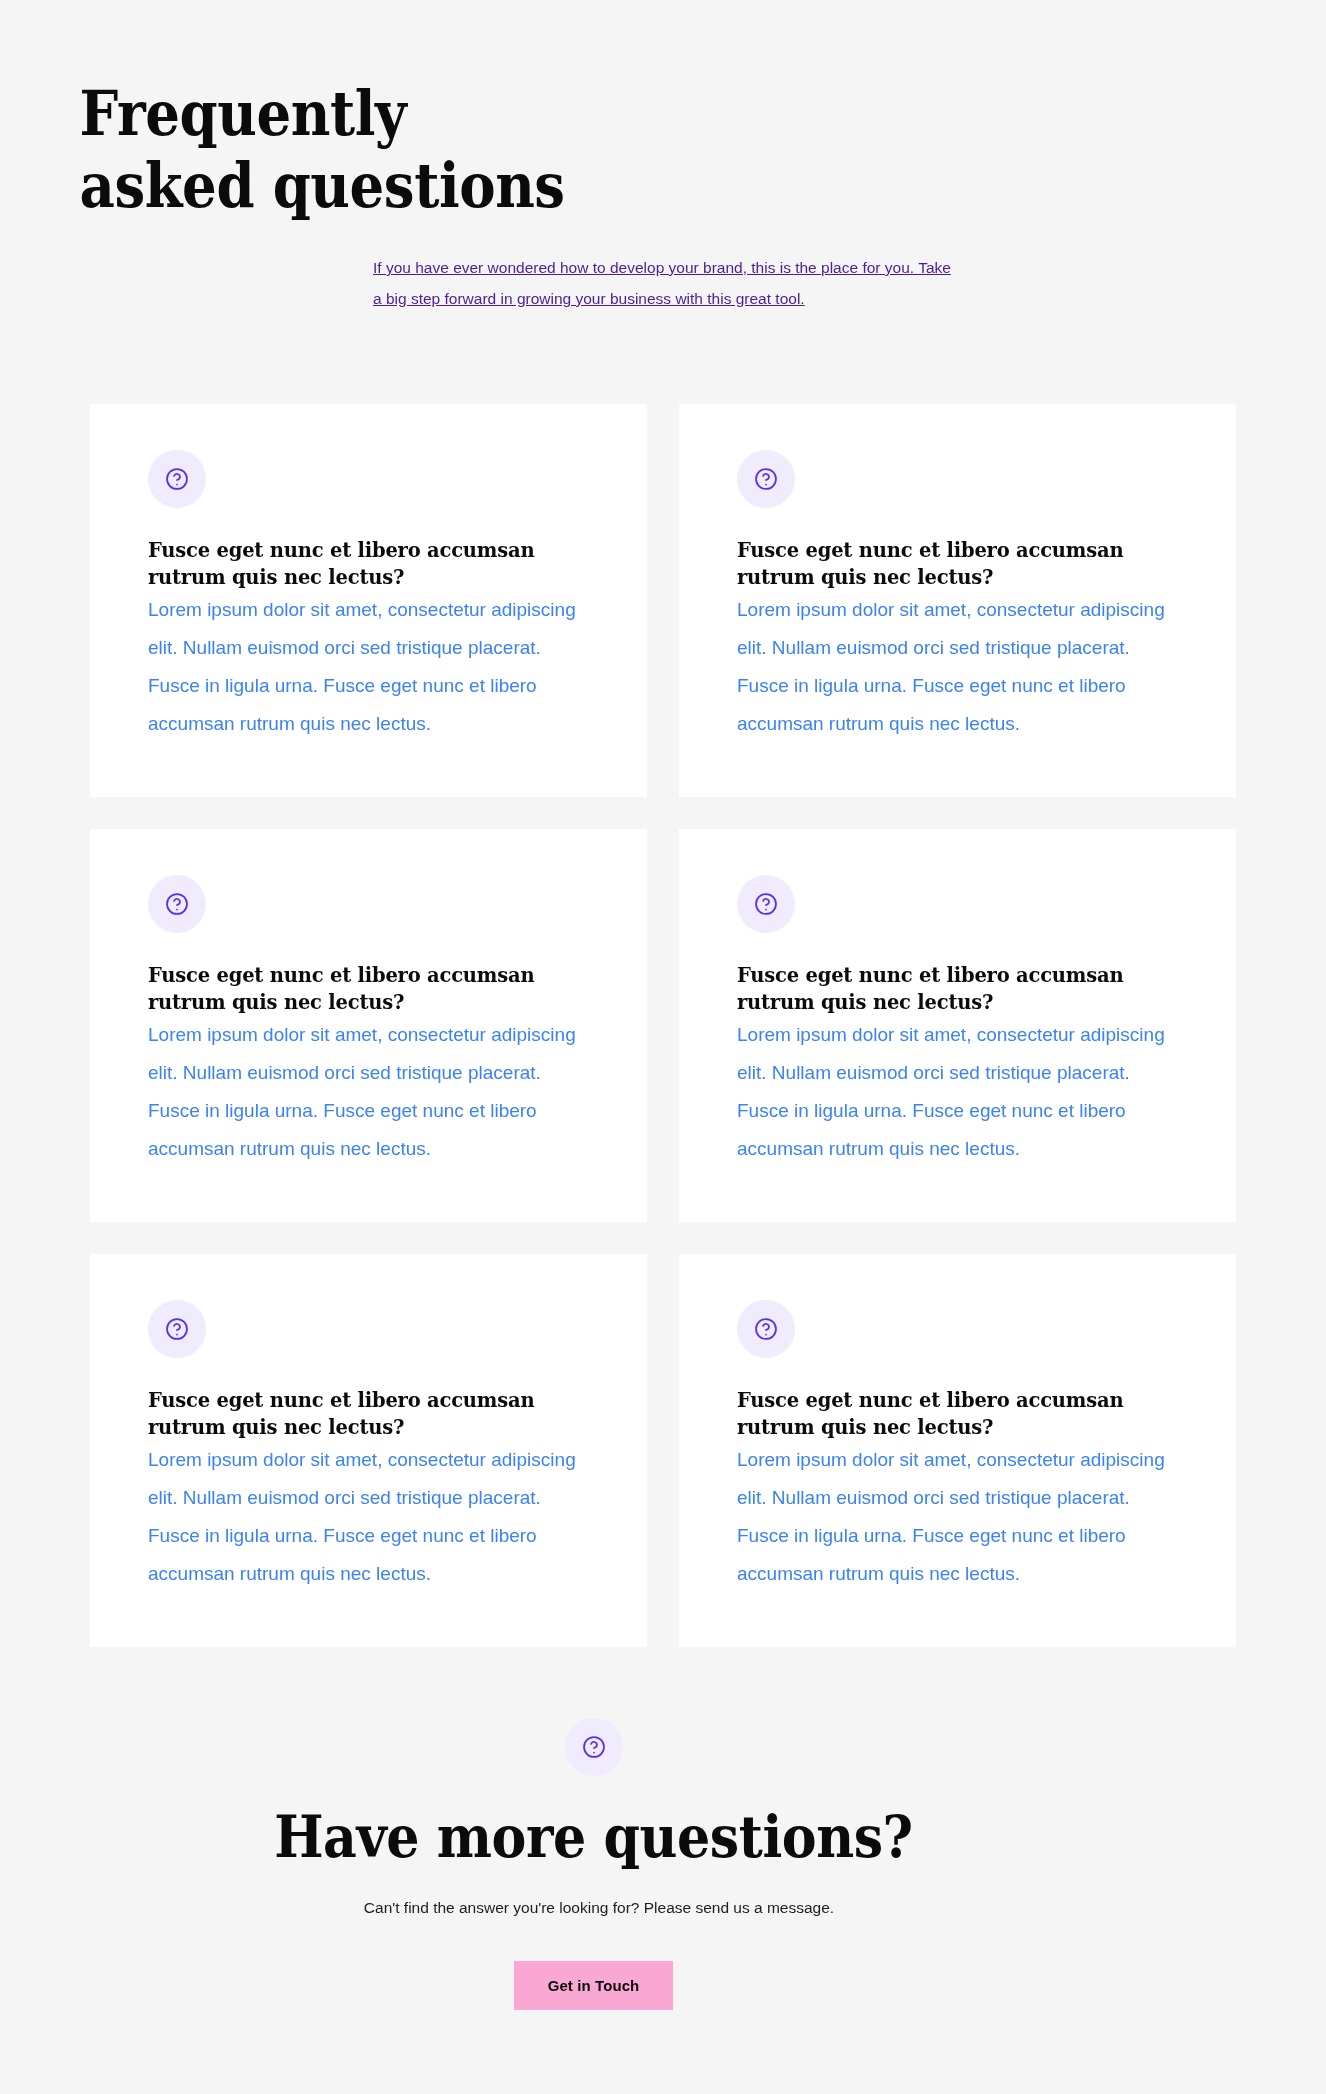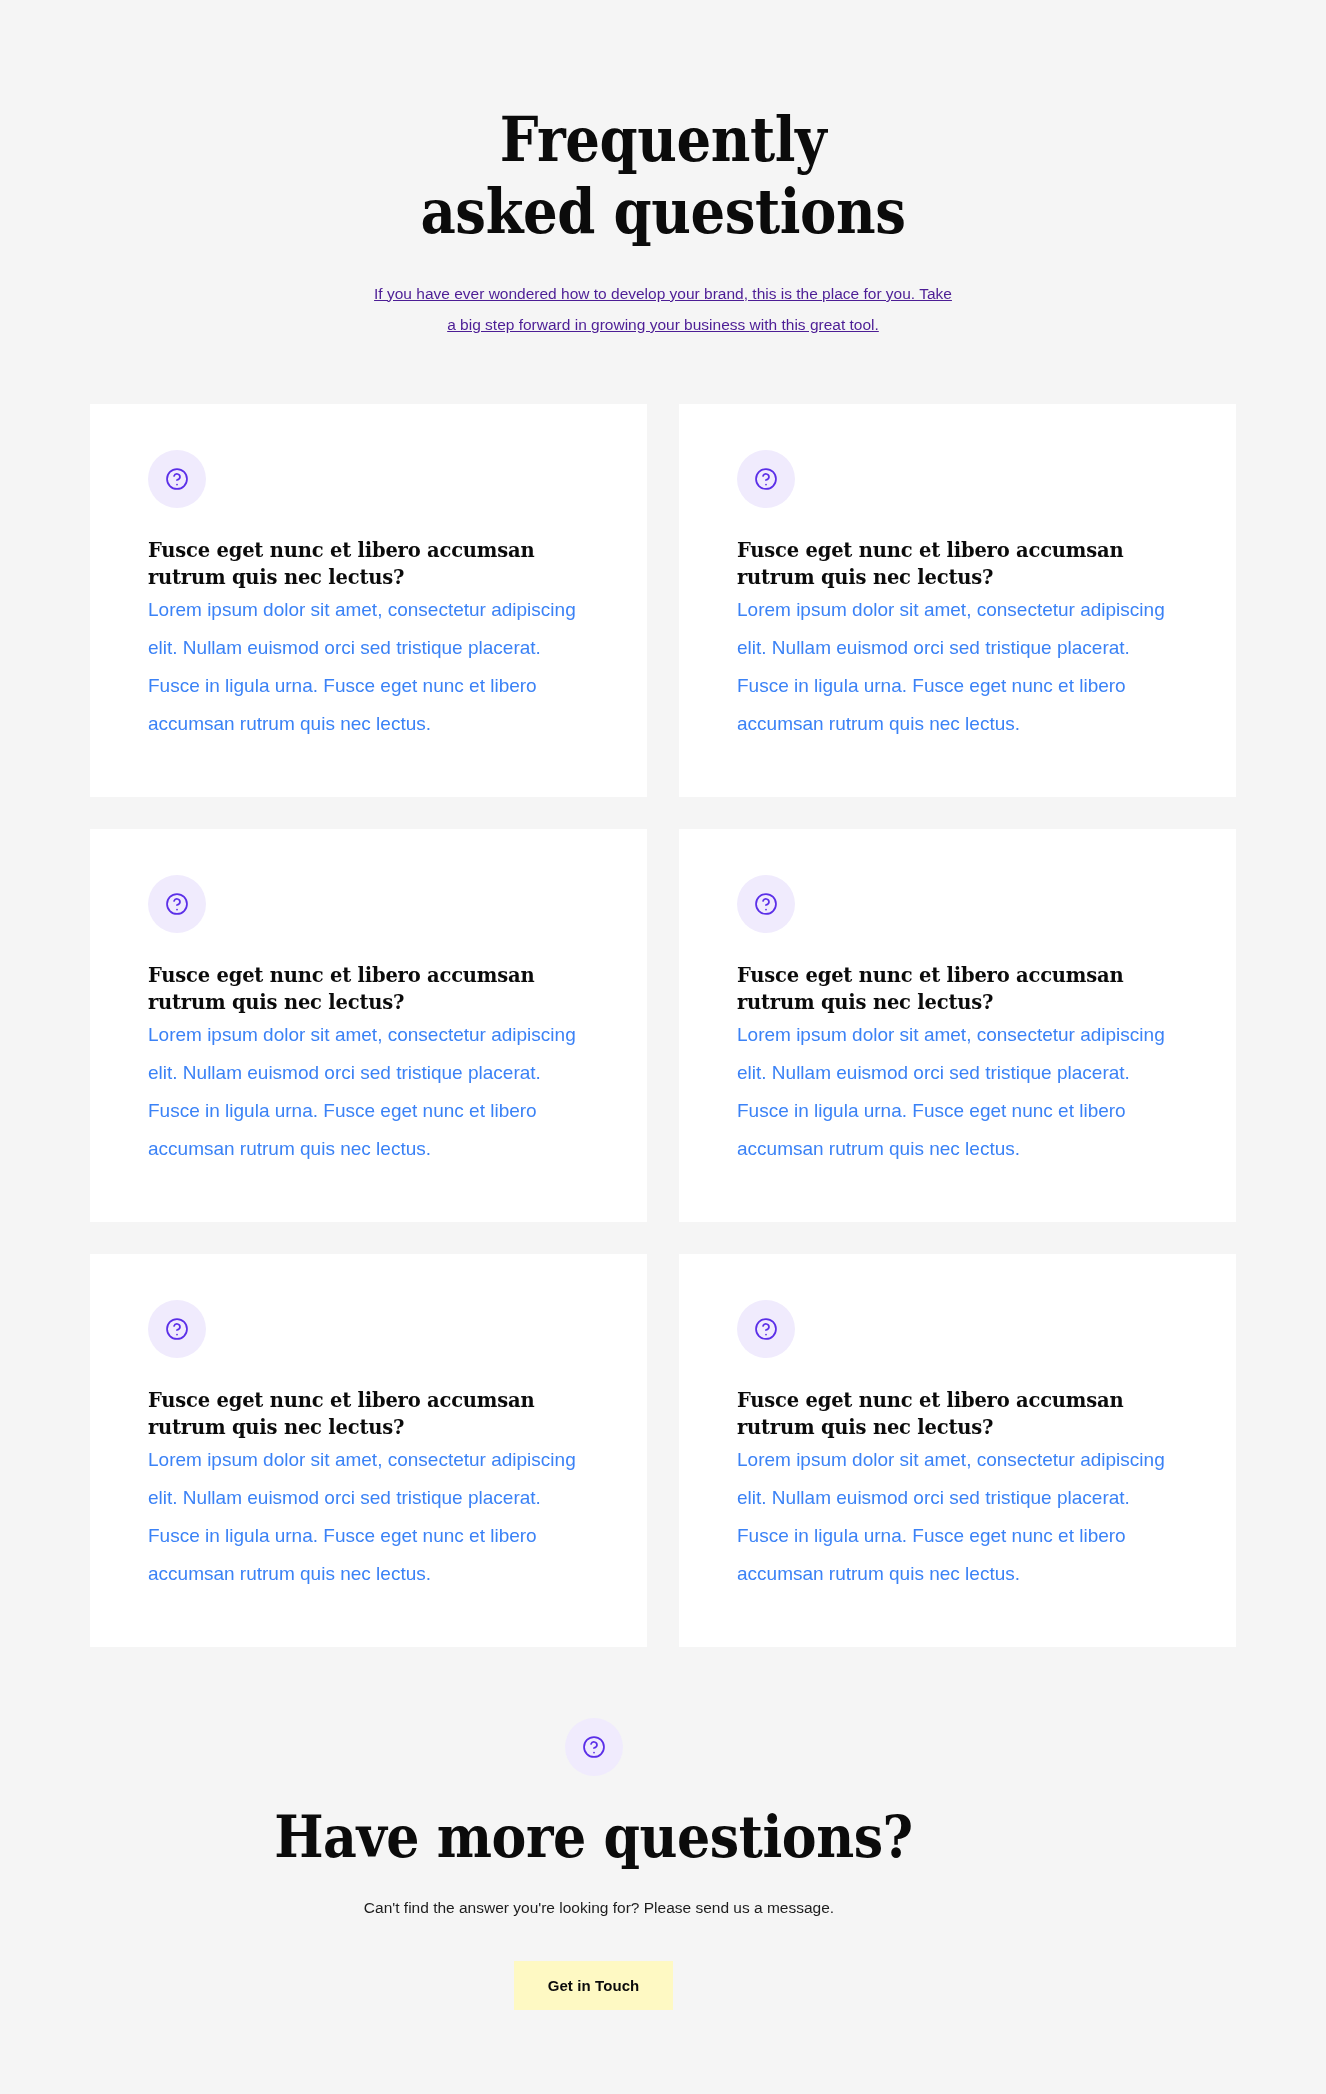--- a/index.html
+++ b/index.html
@@ -18,22 +18,22 @@
 
   .page {
     position: relative;
     width: 1326px;
     height: 2094px;
     background: #f5f5f5;
   }
 
   
   .hero {
-    padding-top: 104px;
-    text-align: center;
+    padding-top: 78px;
+    text-align: left;
   }
 
   .hero-title {
     font-family: "DejaVu Serif", "Liberation Serif", serif;
     font-weight: 700;
     font-size: 62px;
     line-height: 1.16;
     letter-spacing: -0.5px;
     color: #0b0b0b;
     transform: scaleX(0.88);
@@ -137,21 +137,21 @@
     line-height: 1.6;
     color: #1d1d1d;
     margin-left: 11px;
   }
 
   .cta-btn {
     display: inline-block;
     margin-top: 40px;
     padding: 16px 34px;
     border: none;
-    background: #fef9c3;
+    background: #f9a8d4;
     color: #0b0b0b;
     font-family: "Liberation Sans", sans-serif;
     font-size: 15px;
     font-weight: 700;
     letter-spacing: 0.1px;
     cursor: pointer;
   }
 </style>
 </head>
 <body>

